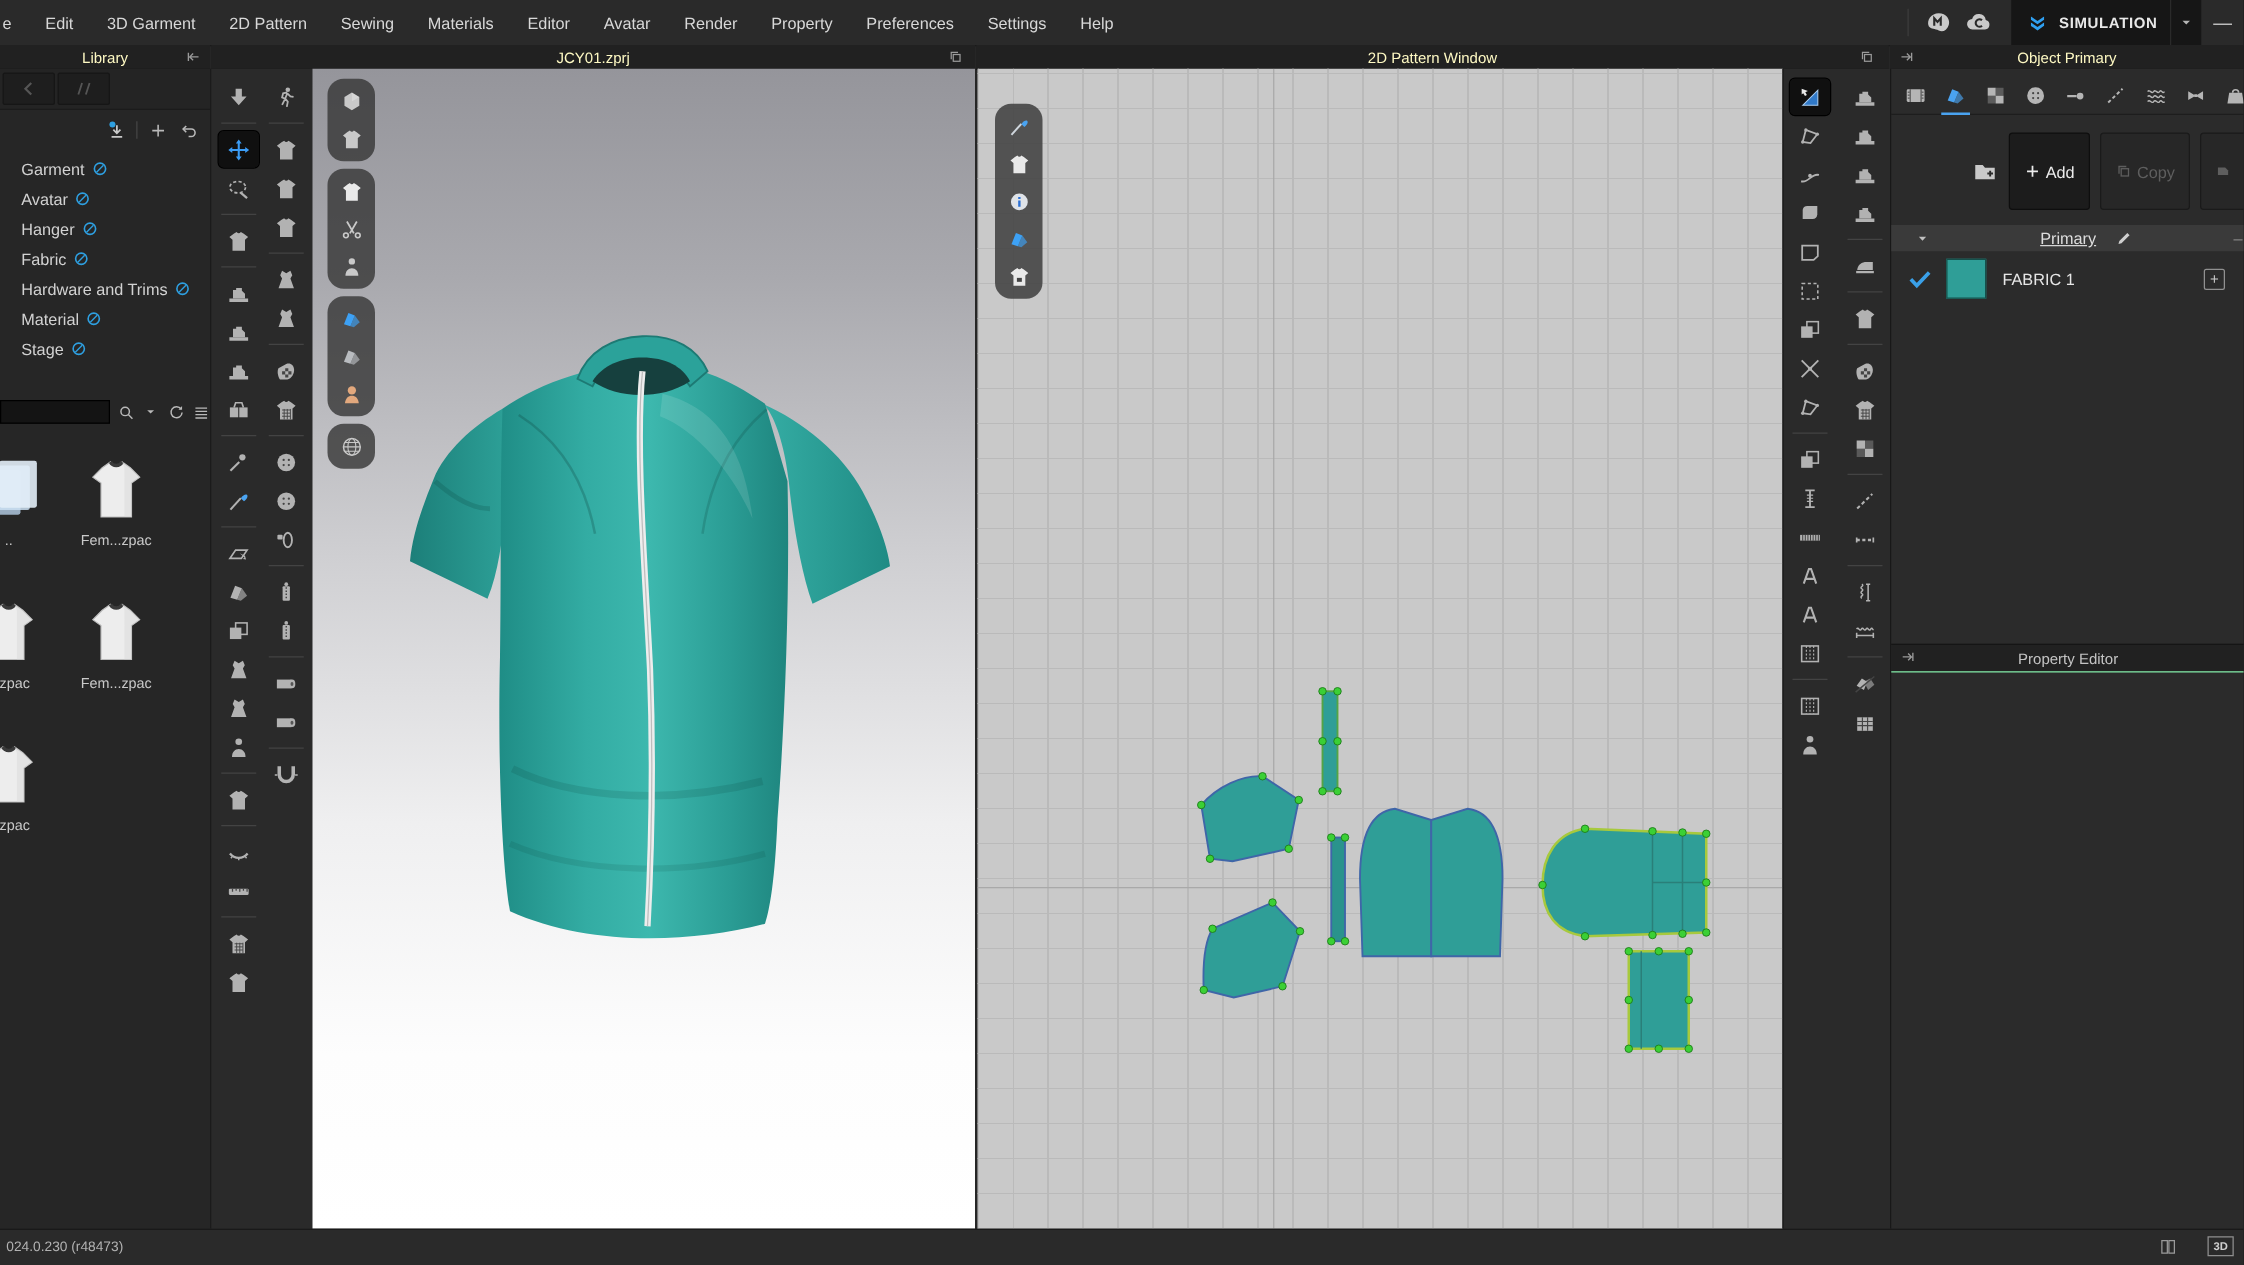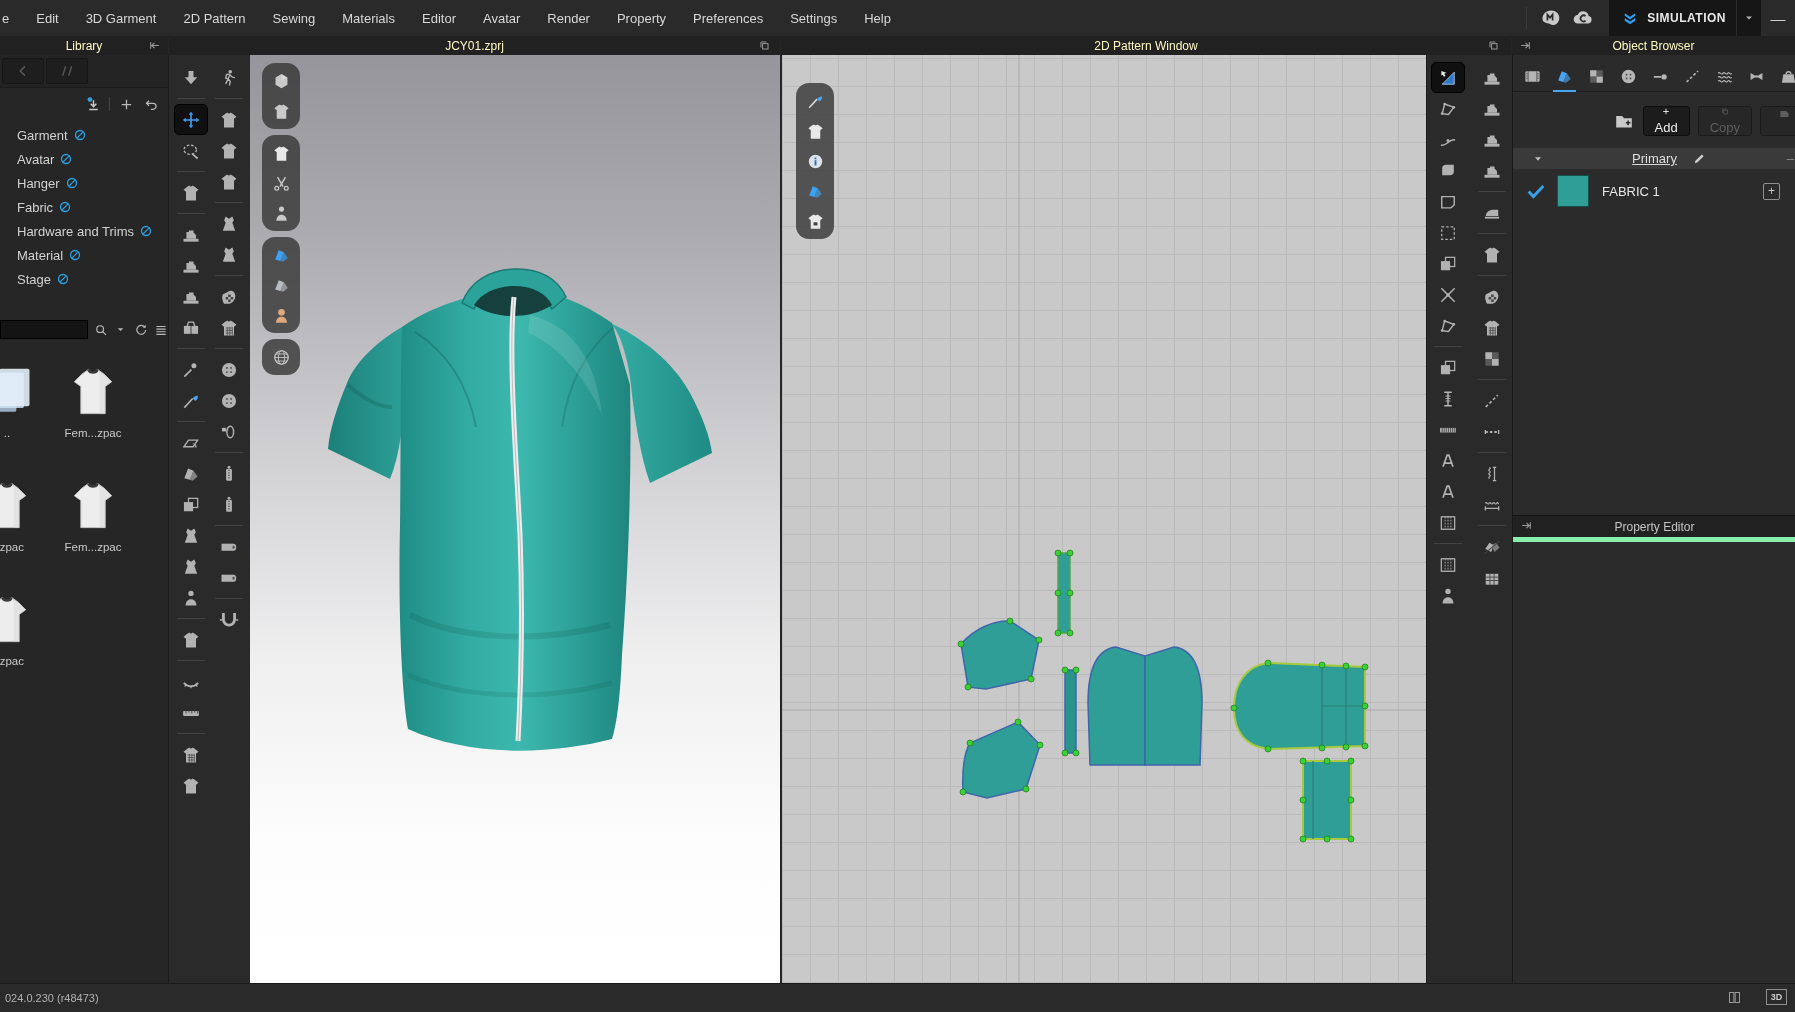--- a/index.html
+++ b/index.html
@@ -58,37 +58,37 @@
                            repeating-linear-gradient(90deg,#bababa 0 1px,transparent 1px 28px);}
   #pattern-svg{position:absolute;left:0;top:0;}
   
   #objbrowser{position:absolute;left:1512px;top:55px;width:283px;height:928px;background:#2b2b2b;border-left:1px solid #181818;}
   #ob-tabs{display:flex;align-items:center;gap:13px;padding:6px 0 0 10px;height:30px;border-bottom:1px solid #1d1d1d;}
   .ob-tab{width:24px;height:24px;display:flex;align-items:center;justify-content:center;color:#b5b5b5;position:relative;}
   .ob-tab.active{color:#4aa3f0;}
   .ob-tab.active::after{content:"";position:absolute;left:-2px;right:-2px;bottom:-4px;height:2px;background:#4aa3f0;}
   #ob-actions{display:flex;align-items:center;justify-content:flex-end;gap:8px;padding:14px 0 10px 0;}
   #ob-folder{width:22px;height:22px;color:#c9c9c9;}
-  .ob-btn{height:28px;border-radius:3px;display:flex;align-items:center;gap:4px;padding:0 11px;font-size:13px;flex-direction:column;}
+  .ob-btn{height:28px;border-radius:3px;display:flex;align-items:center;gap:4px;padding:16px 11px;font-size:13px;}
   #ob-add{background:#1c1c1c;border:1px solid #0e0e0e;color:#ececec;}
   #ob-copy{background:#272727;border:1px solid #1a1a1a;color:#5e5e5e;}
   #ob-cut-btn{width:26px;background:#272727;border:1px solid #1a1a1a;color:#5e5e5e;margin-right:-14px;}
   #ob-section{height:21px;background:#3a3a3a;display:flex;align-items:center;position:relative;margin-top:2px;text-decoration:underline;}
   #ob-section .sec-caret{position:absolute;left:20px;color:#c0c0c0;}
   #ob-section .sec-title{flex:1;text-align:center;color:#dedede;font-size:13px;}
   #ob-section .sec-pencil{position:absolute;right:88px;width:16px;height:16px;color:#cfcfcf;}
   #ob-section .sec-cut{position:absolute;right:2px;color:#8a8a8a;}
   #ob-fabric-row{display:flex;align-items:center;height:40px;margin-top:2px;position:relative;}
   #fab-check{width:22px;height:22px;margin-left:12px;}
   #fab-swatch{width:30px;height:30px;margin-left:10px;border:1px solid #15504b;}
   #fab-name{margin-left:13px;color:#e6e6e6;font-size:13px;}
   #fab-plus{position:absolute;right:16px;width:15px;height:15px;border:1px solid #909090;color:#c9c9c9;
             display:flex;align-items:center;justify-content:center;font-size:12px;line-height:1;border-radius:2px;}
   #prop-editor-bar{position:absolute;left:0;top:460px;width:283px;height:21px;background:#212121;
-                   border-top:1px solid #151515;border-bottom:5px solid #86efac;
+                   border-top:1px solid #151515;border-bottom:1px solid #86efac;
                    display:flex;align-items:center;justify-content:center;font-size:12px;color:#c4c4c4;}
   #prop-editor-bar .tb-ic{left:5px;}
   
   #statusbar{position:absolute;left:0;top:983px;width:1795px;height:29px;background:#2a2a2a;border-top:1px solid #191919;padding-left:28px;}
   #status-version{position:absolute;left:5px;top:8px;font-size:11px;color:#b2b2b2;}
   #status-right{position:absolute;right:0;top:5px;display:flex;align-items:center;gap:24px;}
   #badge-3d{min-width:17px;height:14px;border:1px solid #8f8f8f;color:#cfcfcf;font-size:9px;font-weight:bold;
             display:flex;align-items:center;justify-content:center;padding:0 1px;}
   #cut-badge{width:12px;height:14px;border:1px solid #8f8f8f;border-right:none;margin-right:-1px;}
   svg{display:block;}
@@ -169,21 +169,21 @@
           <path d="M5.5 15.5V5.5h10" stroke="currentColor" stroke-width="1.8" fill="none"></path>
         </svg>
     </span>
   </div>
   <div class="titlebar" style="left:1512px;width:283px;">
     <span class="tb-ic" style="left:5px;">
       <svg viewBox="0 0 24 24" width="13" height="13">
           <path d="M4 12h12m-4-5l5 5-5 5M19 6v12" stroke="currentColor" stroke-width="2" fill="none"></path>
         </svg>
     </span>
-    <span>Object Browser</span>
+    <span>Object Primary</span>
   </div>
 
   <div id="library">
     <div id="lib-history">
       <div class="hist-btn">
         <svg viewBox="0 0 24 24" width="16" height="16">
             <path d="M15 5l-7 7 7 7" stroke="currentColor" stroke-width="2.6" fill="none"></path>
           </svg>
       </div>
       <div class="hist-btn">

